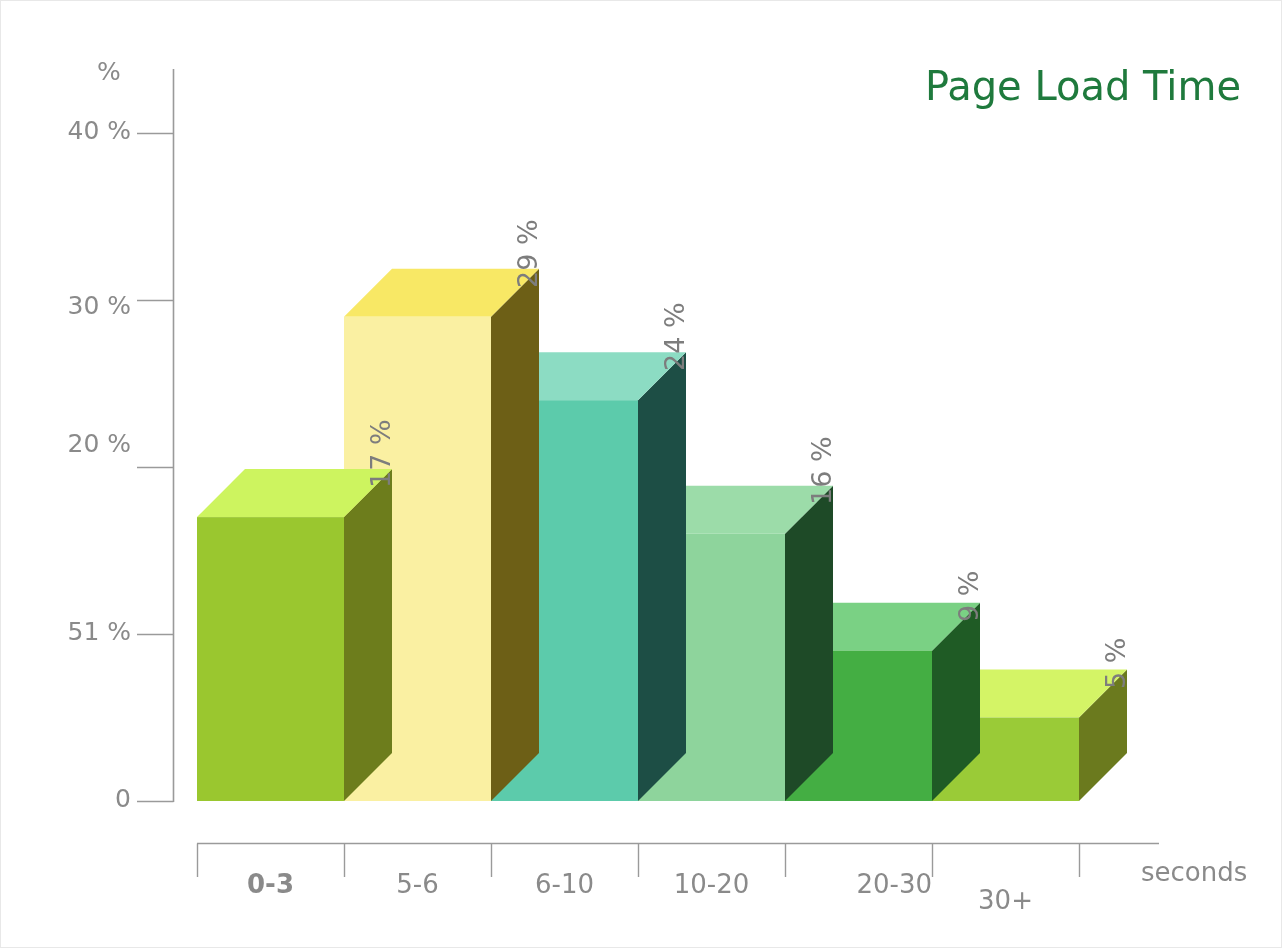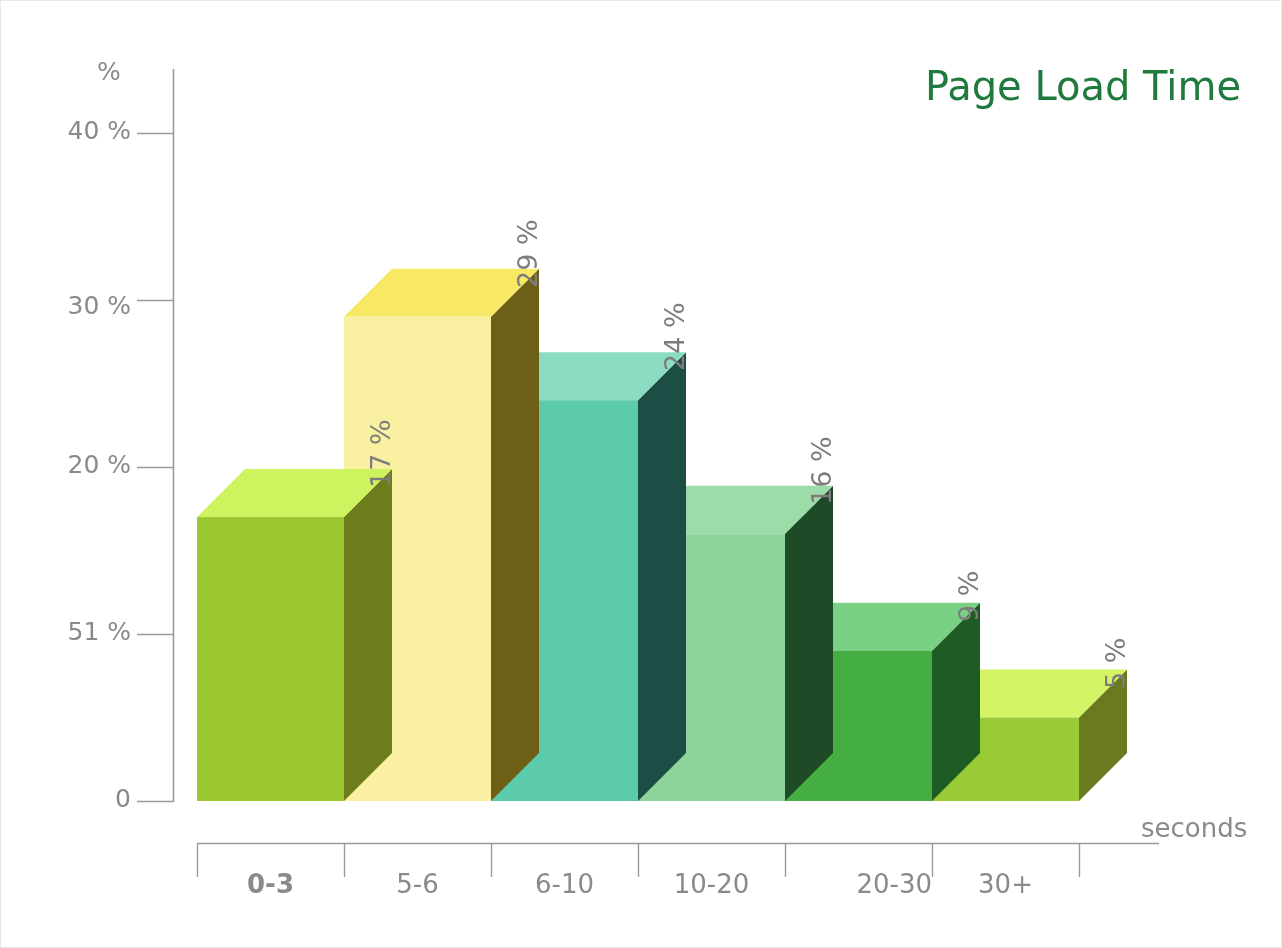--- a/index.html
+++ b/index.html
@@ -87,21 +87,21 @@
     text-align: center;
     font-size: 26px;
     color: #8a8a8a;
     font-family: "DejaVu Sans", sans-serif;
     white-space: nowrap;
   }
 
   #xaxis-unit {
     position: absolute;
     left: 1140px;
-    top: 812px;
+    top: 856px;
     font-size: 26px;
     color: #8a8a8a;
     white-space: nowrap;
   }
 
   
   .bar-value-label {
     position: absolute;
     font-size: 27px;
     color: #7d7d7d;
@@ -116,21 +116,21 @@
 
 <div id="page">
 
   <div id="chart-title">Page Load Time</div>
 
   <div id="yaxis-unit">%</div>
 
   <div id="ytick-wrap">
       <div class="ytick-label" style="top: 115px;">40 %</div>
       <div class="ytick-label" style="top: 290px;">30 %</div>
-      <div class="ytick-label" style="top: 449px;">20 %</div>
+      <div class="ytick-label" style="top: 428px;">20 %</div>
       <div class="ytick-label" style="top: 616px;">51 %</div>
       <div class="ytick-label" style="top: 783px;">0</div>
     </div>
 
   <svg id="plot" width="1282" height="948">
     <g id="bars-group">
         <g>
           <polygon points="1078,716.5 1126,668.5 1126,752 1078,800" fill="#6b7a1e"></polygon>
           <polygon points="931,716.5 979,668.5 1126,668.5 1078,716.5" fill="#d4f466"></polygon>
           <rect x="931" y="716.5" width="147" height="83.5" fill="#9acb37"></rect>
@@ -182,21 +182,21 @@
         </g>
     </g>
   </svg>
 
   <div id="xtick-wrap">
       <div class="xtick-label" style="left: 196px; font-weight: bold;">0-3</div>
       <div class="xtick-label" style="left: 343px;">5-6</div>
       <div class="xtick-label" style="left: 490px;">6-10</div>
       <div class="xtick-label" style="left: 637px;">10-20</div>
       <div class="xtick-label" style="left: 784px; text-align: right;">20-30</div>
-      <div class="xtick-label" style="left: 931px;">30+</div>
+      <div class="xtick-label" style="left: 931px; margin-top: 16px;">30+</div>
     </div>
   <div id="value-label-wrap">
       <div class="bar-value-label" style="left: 395px; top: 456.1px;">17 %</div>
       <div class="bar-value-label" style="left: 542px; top: 255.7px;">29 %</div>
       <div class="bar-value-label" style="left: 689px; top: 339.2px;">24 %</div>
       <div class="bar-value-label" style="left: 836px; top: 472.8px;">16 %</div>
       <div class="bar-value-label" style="left: 983px; top: 589.7px;">9 %</div>
       <div class="bar-value-label" style="left: 1130px; top: 656.5px;">5 %</div>
     </div>
 

